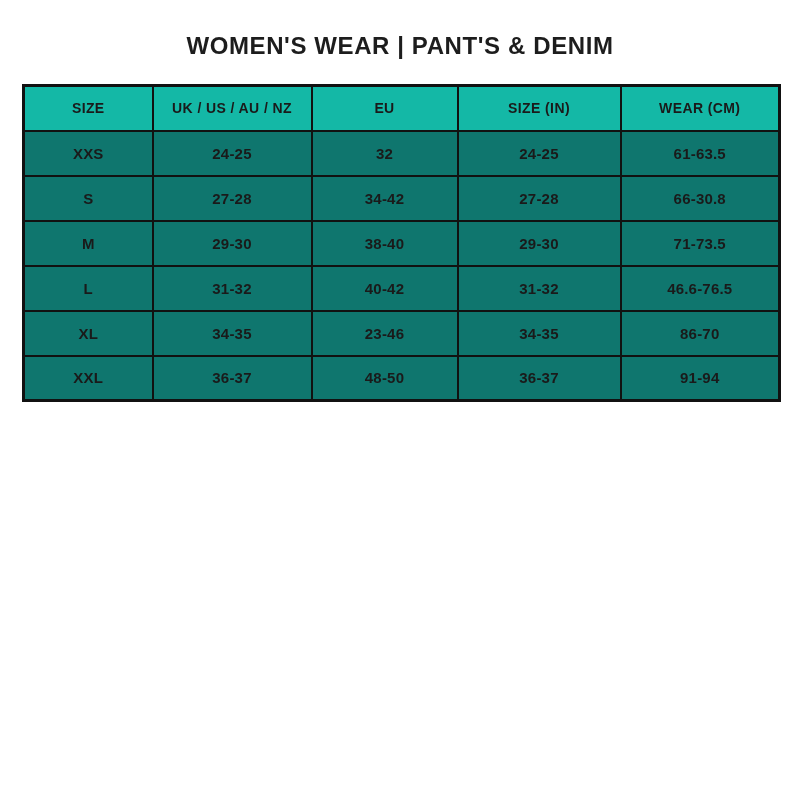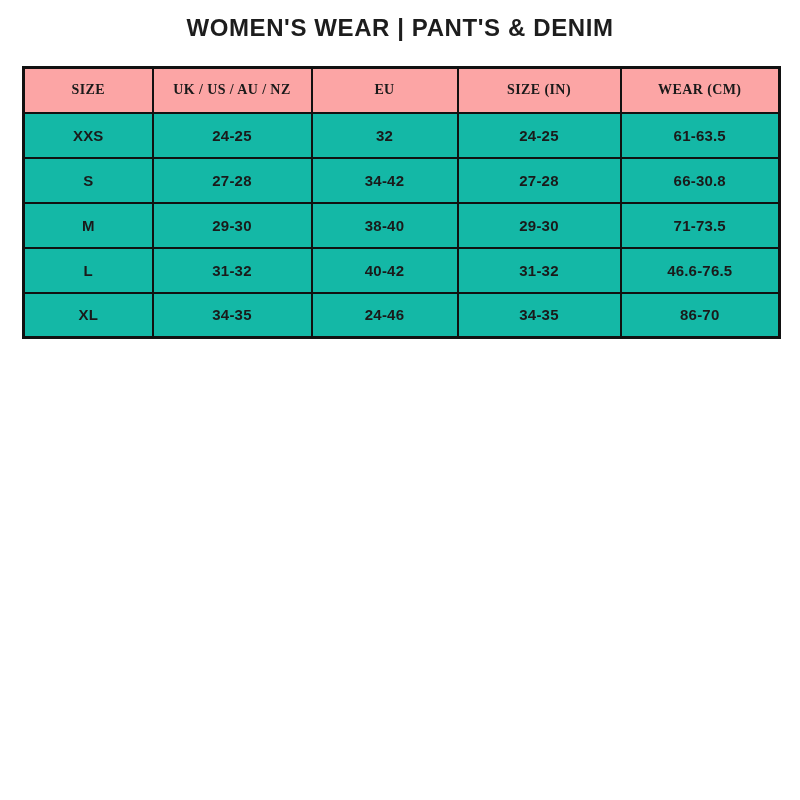--- a/index.html
+++ b/index.html
@@ -3,21 +3,21 @@
 <meta charset="utf-8">
 <style>
   * { margin: 0; padding: 0; box-sizing: border-box; }
   html, body {
     width: 800px; height: 800px;
     background: #ffffff;
     font-family: "Liberation Sans", sans-serif;
     overflow: hidden;
   }
   .page-title {
-    margin-top: 14px;
+    margin-top: 32px;
     text-align: center;
     font-size: 24px;
     font-weight: bold;
     letter-spacing: 0.6px;
     color: #1d1d1d;
   }
   table.size-chart {
     border-collapse: collapse;
     table-layout: fixed;
     width: 756px;
@@ -28,28 +28,27 @@
   table.size-chart td {
     border: 2px solid #111111;
     text-align: center;
     vertical-align: middle;
     height: 45px;
     color: #1a1a1a;
     overflow: hidden;
     white-space: nowrap;
   }
   table.size-chart th {
-    background: #fca5a5;
+    background: #14b8a6;
     font-size: 14px;
     font-weight: bold;
     letter-spacing: 0.4px;
-    font-family: Liberation Serif, serif;
   }
   table.size-chart td {
-    background: #14b8a6;
+    background: #0f766e;
     font-size: 15px;
     font-weight: bold;
     letter-spacing: 0.2px;
   }
 </style>
 </head>
 <body>
 
 <div class="page-title">WOMEN'S WEAR | PANT'S &amp; DENIM</div>
 
@@ -95,18 +94,25 @@
     <tr>
       <td>L</td>
       <td>31-32</td>
       <td>40-42</td>
       <td>31-32</td>
       <td>46.6-76.5</td>
     </tr>
     <tr>
       <td>XL</td>
       <td>34-35</td>
-      <td>24-46</td>
+      <td>23-46</td>
       <td>34-35</td>
       <td>86-70</td>
+    </tr>
+    <tr>
+      <td>XXL</td>
+      <td>36-37</td>
+      <td>48-50</td>
+      <td>36-37</td>
+      <td>91-94</td>
     </tr>
   </tbody>
 </table>
 
 </body></html>

